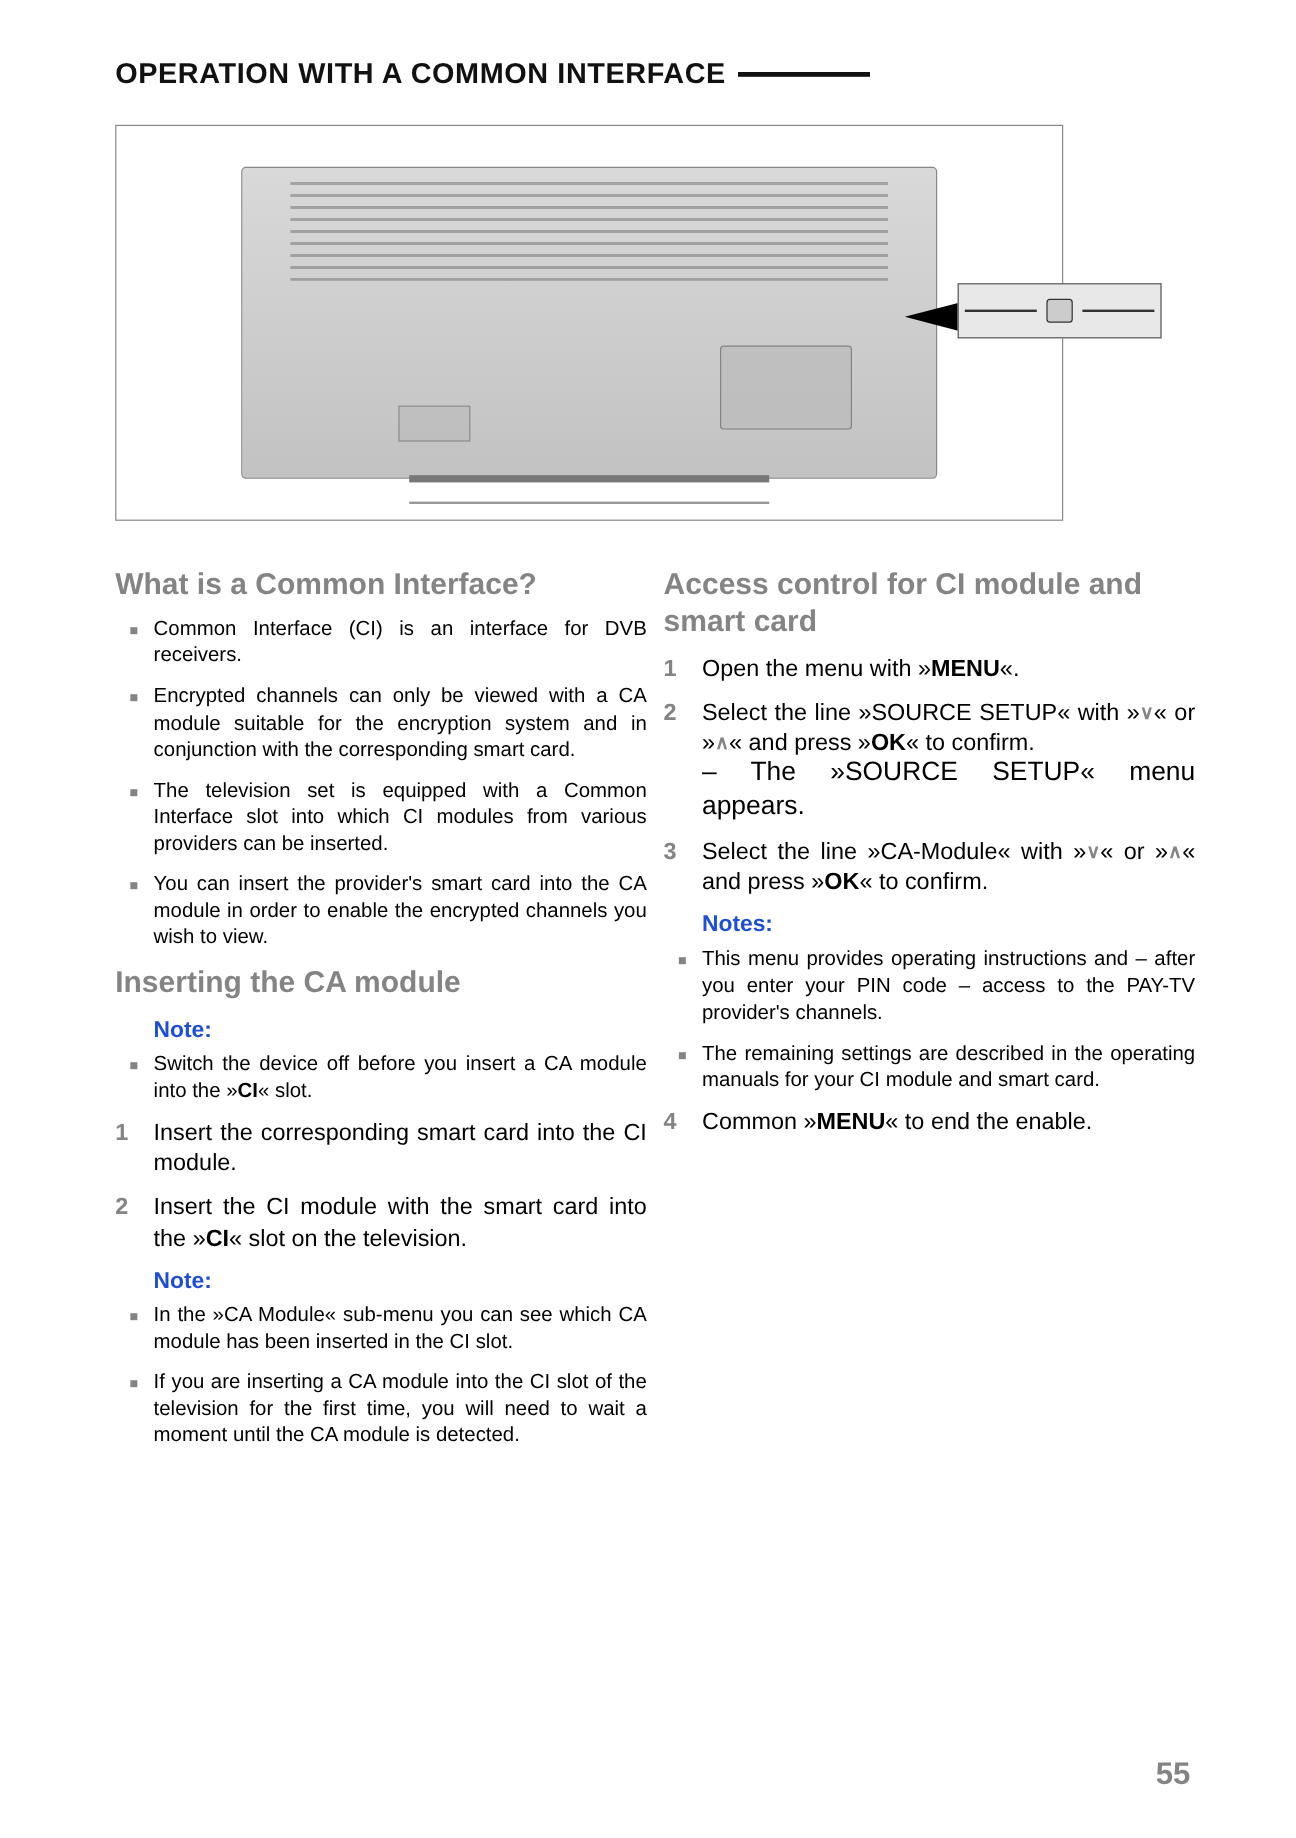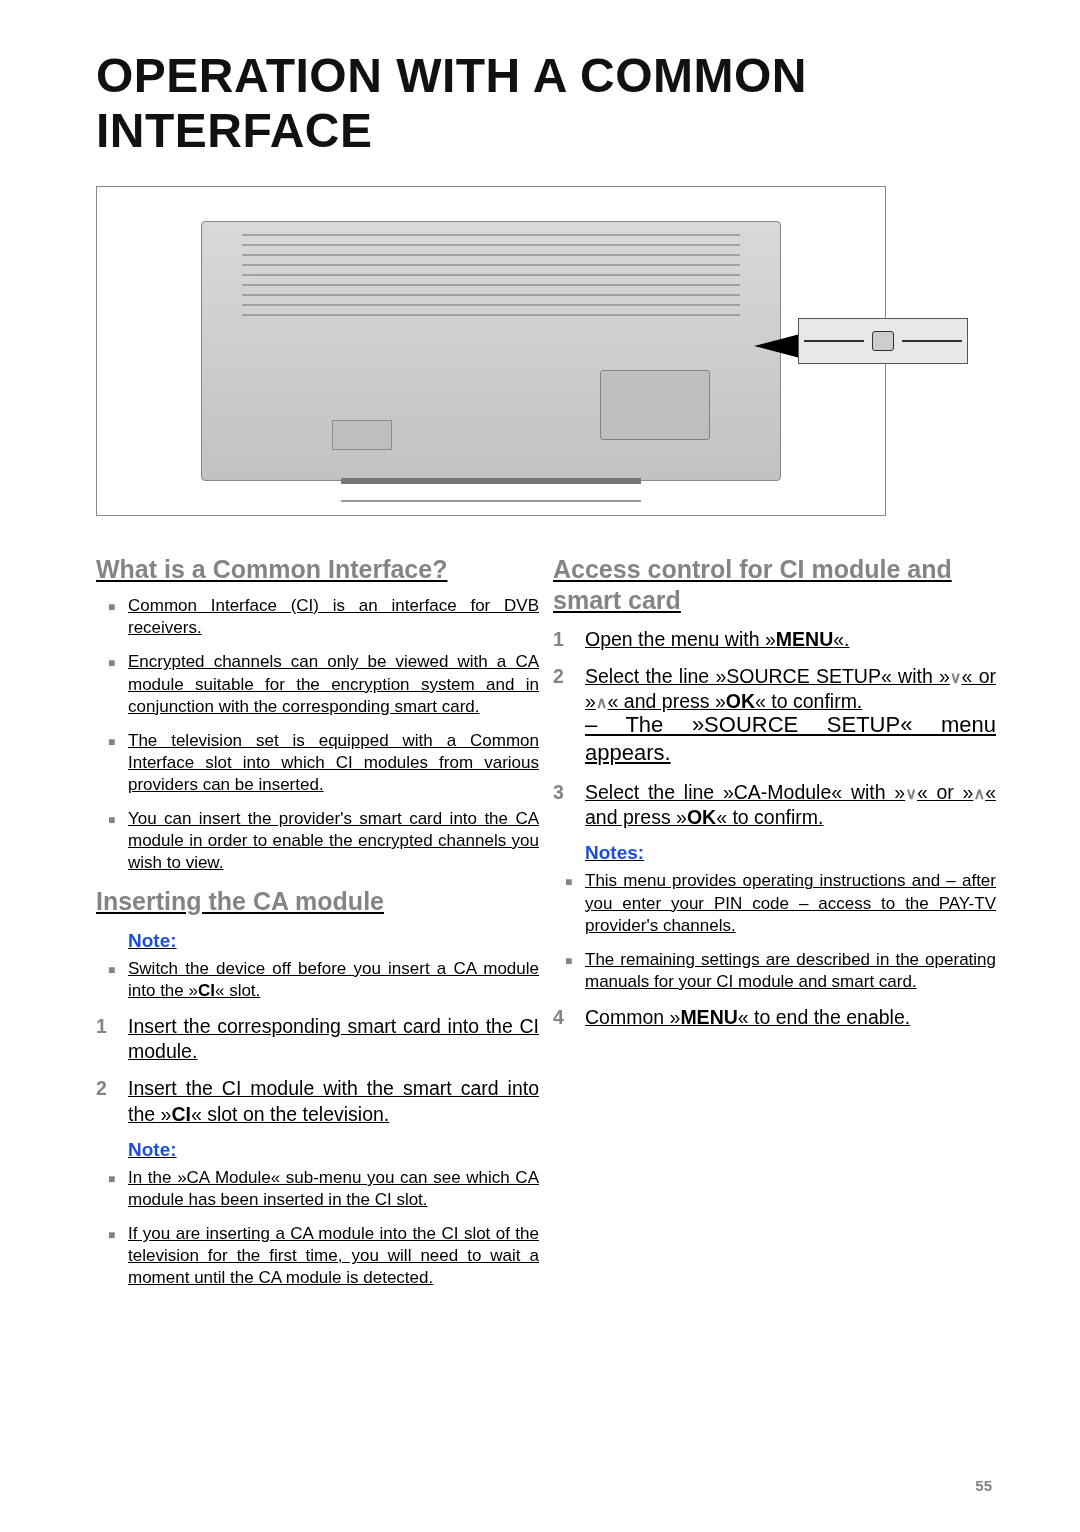--- a/index.html
+++ b/index.html
@@ -6,21 +6,21 @@
   body {
     font-family: Arial, Helvetica, sans-serif;
     background: #fff;
     width: 1080px;
     height: 1532px;
     padding: 48px 84px 40px 96px;
     position: relative;
     color: #000;
   }
   .page-title {
-    font-size: 48px;
+    font-size: 24px;
     font-weight: 900;
     letter-spacing: 0.5px;
     color: #111;
     display: flex;
     align-items: center;
     gap: 6px;
     margin-bottom: 28px;
   }
   .title-line {
     flex: 1 1 auto;
@@ -93,21 +93,20 @@
     border-bottom:12px solid transparent;
     border-right:46px solid #000;
   }
   .arrow-line {
     position:absolute; right:-70px; top:122px;
     width:52px;height:4px;background:#000;
   }
   .columns {
     display: flex;
     gap: 14px;
-    text-decoration: underline;
   }
   .col { flex: 1 1 0; }
   h2.section {
     color: #848484;
     font-size: 25px;
     font-weight: 700;
     margin: 8px 0 10px 0;
     line-height: 1.25;
   }
   h3.note {
@@ -153,21 +152,21 @@
     vertical-align: middle;
     font-size: 16px;
     color: #848484;
     font-weight: 900;
     line-height: 1;
   }
   .page-num {
     position: absolute;
     bottom: 38px;
     right: 88px;
-    font-size: 15px;
+    font-size: 26px;
     font-weight: 900;
     color: #848484;
   }
   .sub { font-size:22px; margin-left:32px; margin-top:-4px; margin-bottom:12px;}
 </style>
 </head>
 <body>
 
 <div class="page-title">
   <span>OPERATION WITH A COMMON INTERFACE</span>

